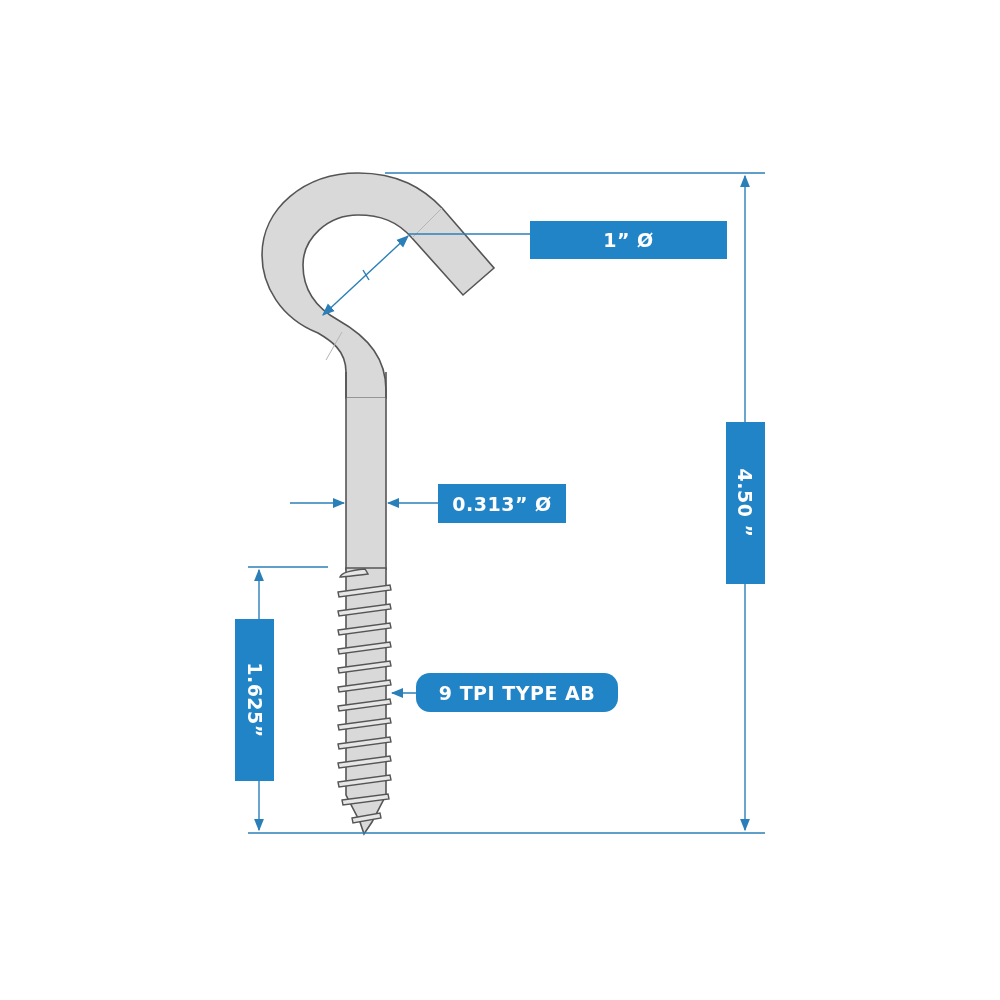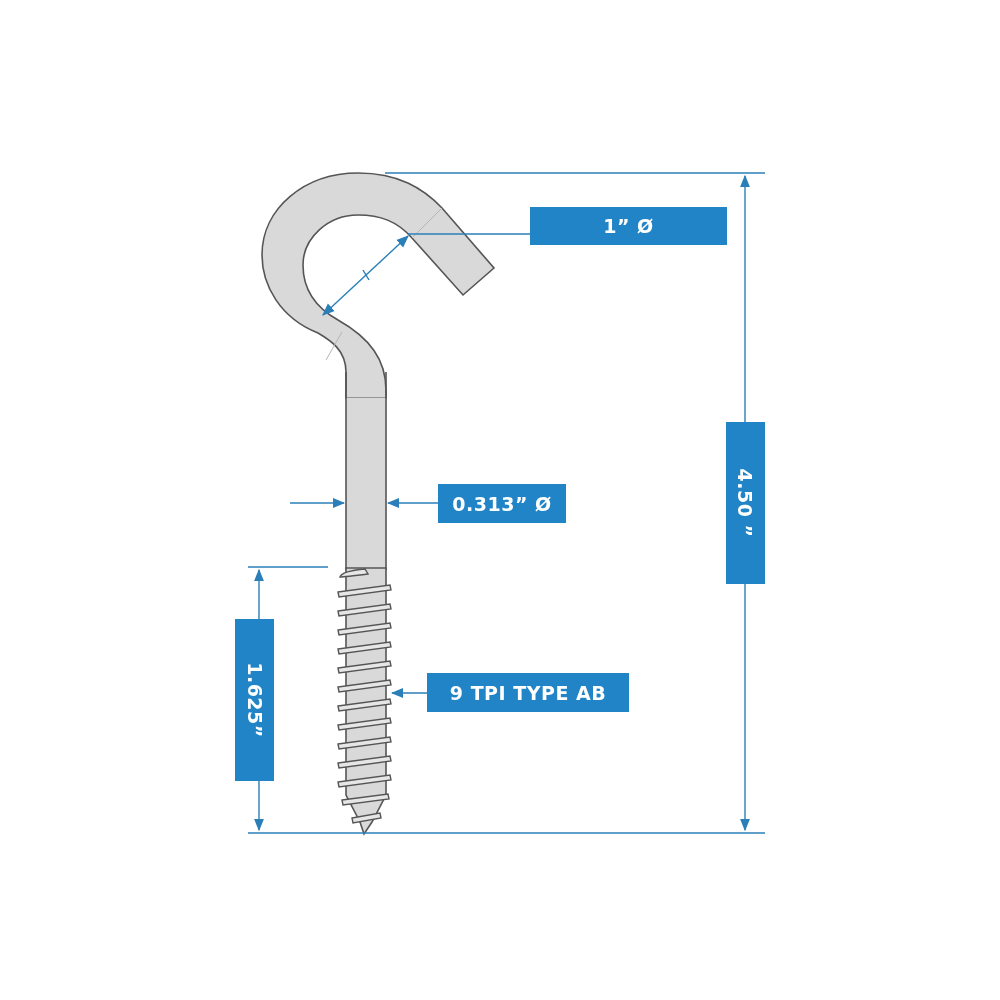--- a/index.html
+++ b/index.html
@@ -85,29 +85,29 @@
     <line x1="438" y1="503" x2="388" y2="503" marker-end="url(#arr)"></line>
 
     <line x1="248" y1="567" x2="328" y2="567"></line>
     <line x1="259" y1="570" x2="259" y2="619" marker-start="url(#arr)"></line>
     <line x1="259" y1="781" x2="259" y2="830" marker-end="url(#arr)"></line>
 
     <line x1="428" y1="693" x2="392" y2="693" marker-end="url(#arr)"></line>
   </g>
 </svg>
 
-<div class="label" style="left:530px; top:207px; width:197px; height:38px;">
+<div class="label" style="left:530px; top:221px; width:197px; height:38px;">
   <span>1” Ø</span>
 </div>
 
 <div class="label" style="left:438px; top:484px; width:128px; height:39px;">
   <span>0.313” Ø</span>
 </div>
 
-<div class="label" style="left:427px; top:673px; width:202px; height:39px;">
+<div class="label" style="left:416px; top:673px; width:202px; height:39px;border-radius:14px;">
   <span>9 TPI TYPE AB</span>
 </div>
 
 <div class="label vertical" style="left:235px; top:619px; width:39px; height:162px;">
   <span>1.625”</span>
 </div>
 
 <div class="label vertical" style="left:726px; top:422px; width:39px; height:162px;">
   <span>4.50 ”</span>
 </div>

